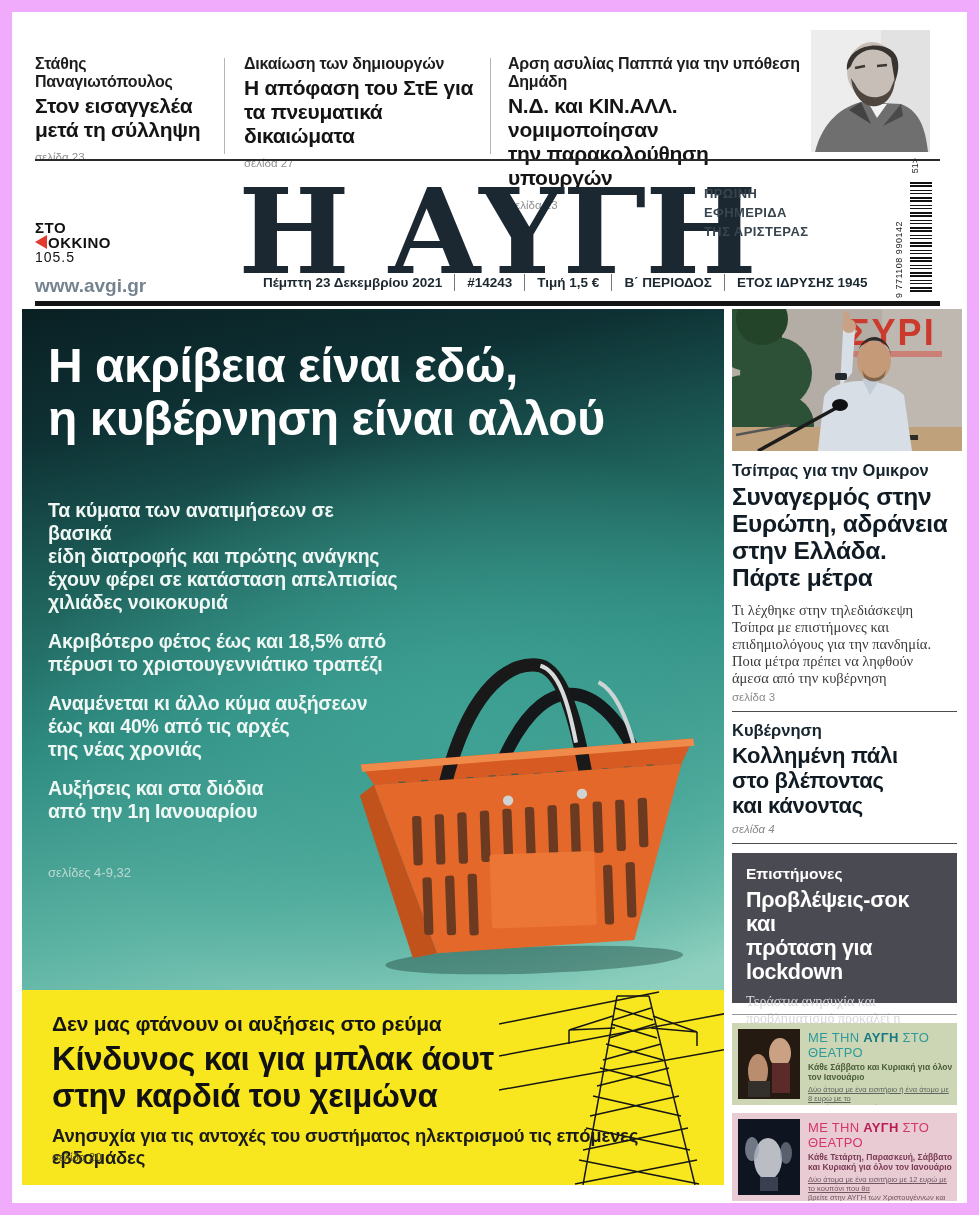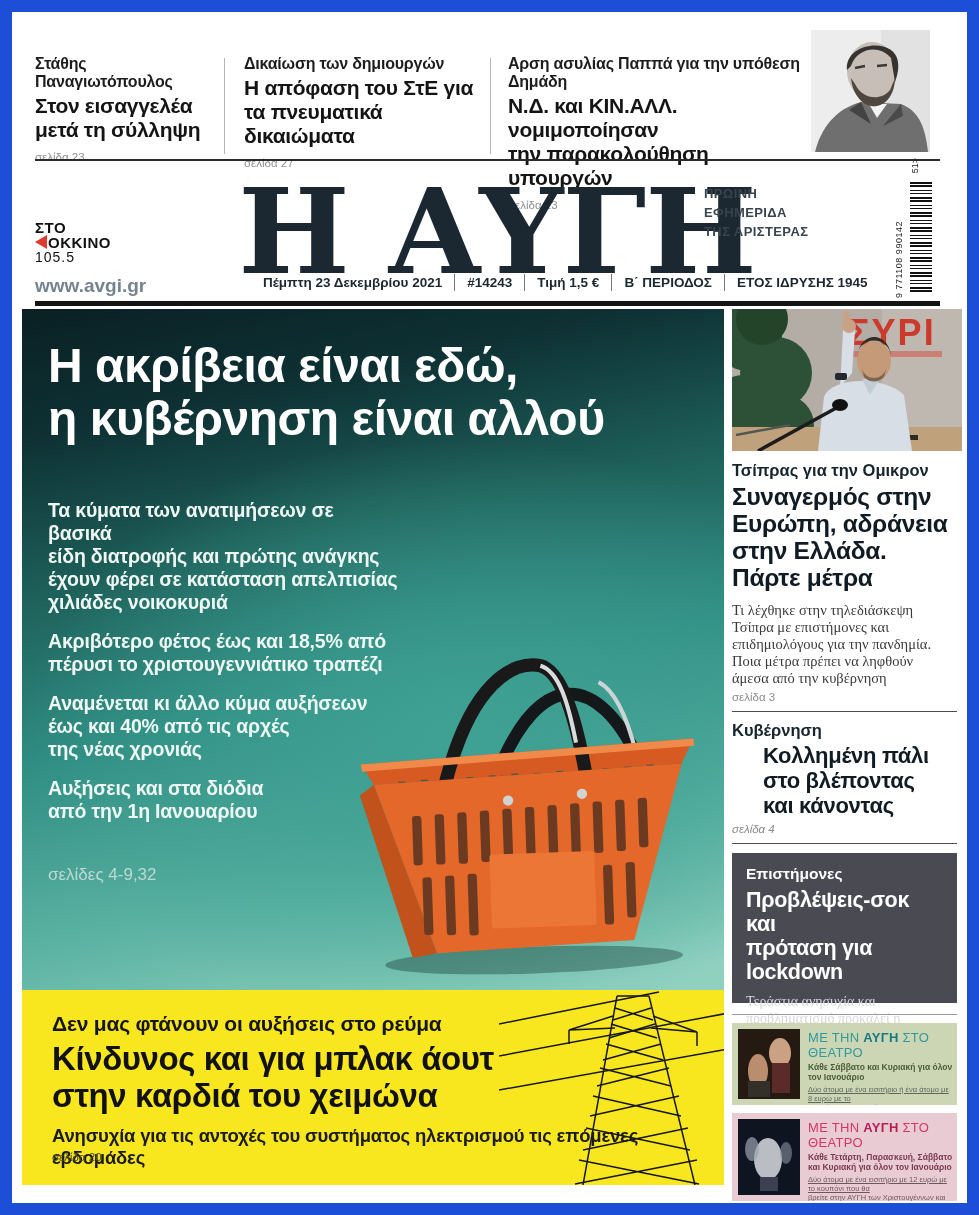--- a/index.html
+++ b/index.html
@@ -1,16 +1,16 @@
 <!DOCTYPE html>
 <html><head>
 <meta charset="utf-8">
 <style>
   html,body{margin:0;padding:0;background:#9e9e9e;}
-  .frame{position:relative;width:979px;height:1215px;background:#1d4ed8;overflow:hidden;
+  .frame{position:relative;width:979px;height:1215px;background:#f0abfc;overflow:hidden;
          font-family:"Liberation Sans",sans-serif;}
   .page{position:absolute;left:12px;top:12px;width:955px;height:1191px;background:#ffffff;}
   .abs{position:absolute;}
   .pl{white-space:pre-line;}
 
   
   .teaser .kick{font-size:16px;font-weight:bold;color:#1d1d1d;letter-spacing:-.2px;}
   .teaser .head{font-size:21px;font-weight:bold;color:#141414;line-height:24px;margin-top:3px;letter-spacing:-.3px;}
   .pageref{font-size:11.5px;color:#8f8f8f;margin-top:9px;}
   .vdiv{width:1px;background:#b5b5b5;}
@@ -35,33 +35,33 @@
     font-size:9px;color:#222;letter-spacing:.5px;}
   .bc-issue{position:absolute;left:18px;top:-12px;writing-mode:vertical-rl;transform:rotate(180deg);font-size:9px;color:#222;}
 
   
   .lead{overflow:hidden;background:
     radial-gradient(ellipse 620px 420px at 62% 62%, #3ea193 0%, rgba(62,161,147,0) 70%),
     linear-gradient(168deg,#0a2023 0%,#0e3134 16%,#1d5e58 34%,#2f8d82 55%,#5cb3a3 78%,#8fd0bf 96%);}
   .lead-head{font-size:48px;font-weight:800;color:#ffffff;line-height:53px;letter-spacing:-.5px;}
   .lead-bullets{display:flex;flex-direction:column;gap:16px;width:350px;}
   .lead-bullets .b{font-size:19.5px;font-weight:600;color:#eef7f4;line-height:23px;letter-spacing:-.2px;}
-  .lead-pages{font-size:17px;color:#bcd9d2;}
+  .lead-pages{font-size:13px;color:#bcd9d2;}
 
   
   .energy{background:#f8e71e;overflow:hidden;}
   .energy .kick{font-size:21px;font-weight:bold;color:#151515;letter-spacing:-.2px;}
   .energy .head{font-size:33px;font-weight:800;color:#111;line-height:37px;letter-spacing:-.4px;}
   .energy .sub{font-size:18.5px;font-weight:600;color:#1b1b1b;letter-spacing:-.2px;}
   .energy .pg{font-size:11.5px;color:#55511e;}
 
   
   .rail .kick{font-size:16.5px;font-weight:bold;color:#16242e;}
   .rail .head1{font-size:24.5px;font-weight:800;color:#101b24;line-height:27px;letter-spacing:-.3px;}
-  .rail .head2{font-size:22px;font-weight:800;color:#101b24;line-height:25px;letter-spacing:-.3px;margin-left:31px;}
+  .rail .head2{font-size:22px;font-weight:800;color:#101b24;line-height:25px;letter-spacing:-.3px;}
   .rail .serif{font-family:"Liberation Serif",serif;font-size:14.5px;color:#3a3a3a;line-height:17px;}
   .rail .pg{font-size:11.5px;color:#8b8b8b;}
   .hdiv{height:1px;background:#4d4d4d;}
   .darkbox{background:#4a4a52;color:#fff;}
   .darkbox .kick{color:#ffffff;font-size:15.5px;font-weight:bold;}
   .darkbox .head{font-size:21.5px;font-weight:800;line-height:24px;color:#fff;letter-spacing:-.3px;margin-top:5px;}
   .darkbox .serif{font-family:"Liberation Serif",serif;font-size:14px;line-height:17px;color:#d8d8dc;margin-top:9px;}
   .darkbox .pg{font-size:11px;color:#c9c9ce;margin-top:7px;}
 
   .tbox{overflow:hidden;}

